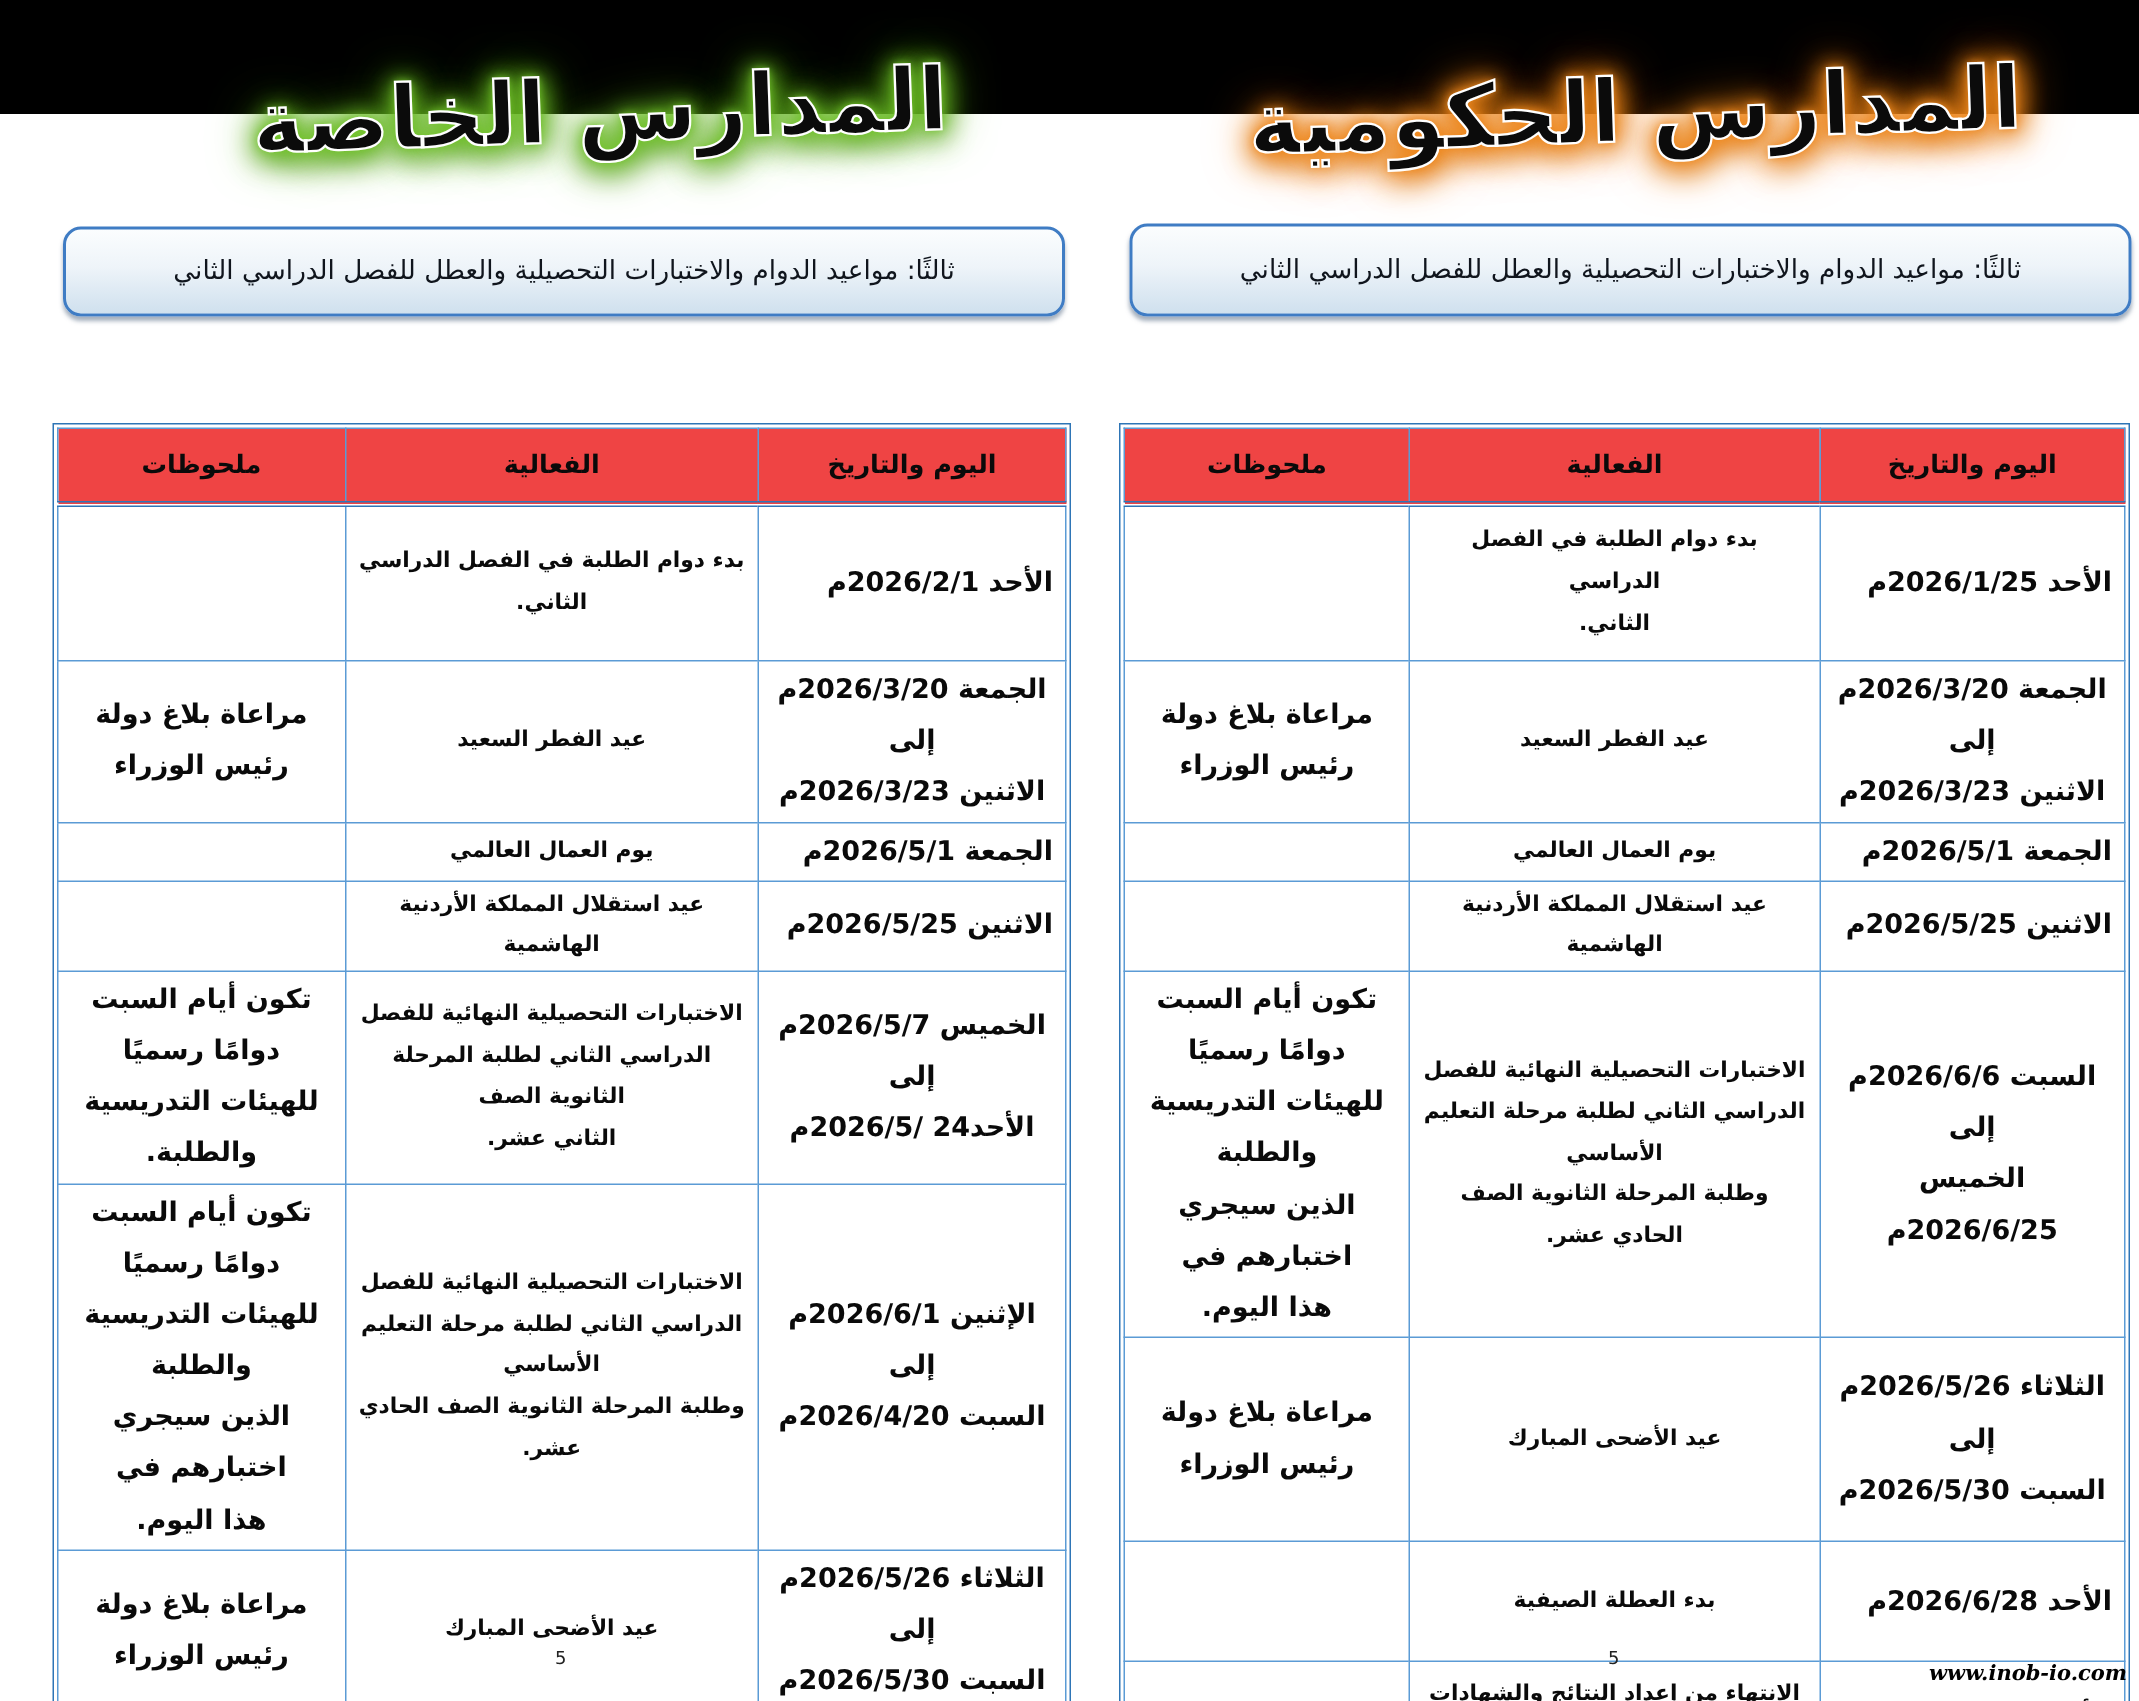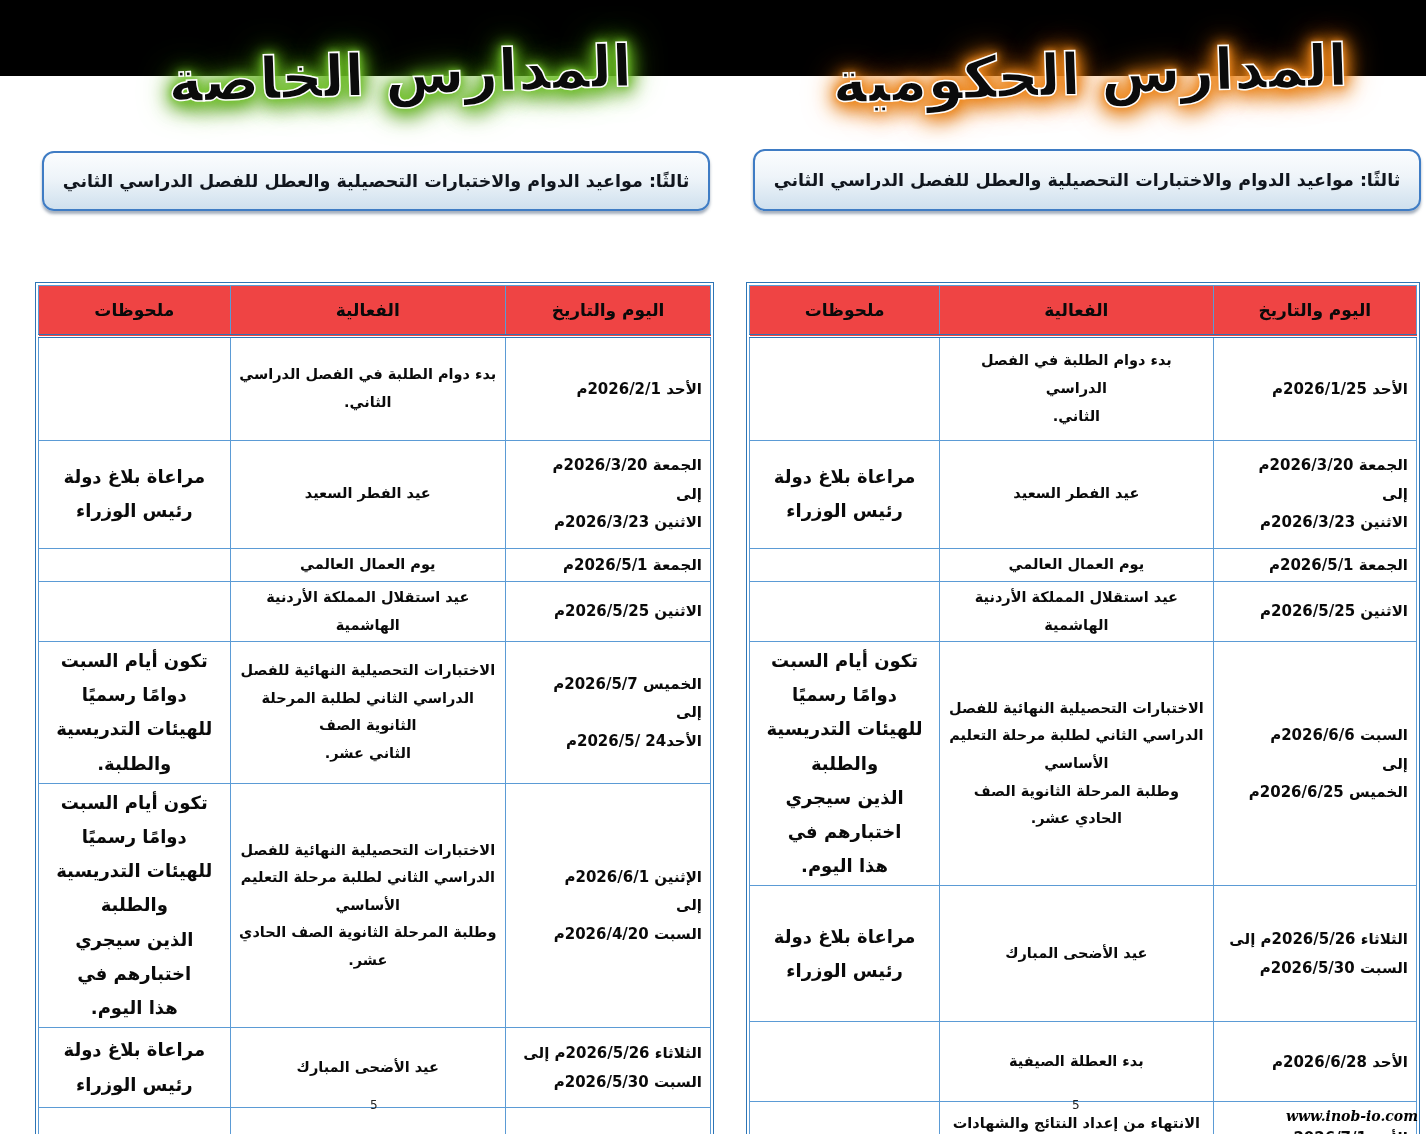--- a/index.html
+++ b/index.html
@@ -10,37 +10,37 @@
              direction:rtl;font-weight:bold;font-size:58px;color:#0b0b0b;letter-spacing:1px;
              -webkit-text-stroke:1.5px #ffffff;transform:rotate(-2deg);white-space:nowrap;}
   .cal-title.gov{left:770px;width:640px;
       text-shadow:0 0 6px #ef8a20,0 0 14px #ef8a20,0 0 22px #e97f12,0 0 34px #e97f12,0 6px 20px #d97613;}
   .cal-title.priv{left:120px;width:560px;
       text-shadow:0 0 6px #74c52c,0 0 14px #74c52c,0 0 22px #5fae1e,0 0 34px #5fae1e,0 6px 20px #4f9418;}
   .banner{position:absolute;box-sizing:border-box;border:2px solid #3f7cc4;border-radius:12px;
           background:linear-gradient(#fbfdfe 0%,#eef4f9 45%,#cfe0ee 100%);
           box-shadow:0 3px 3px rgba(90,110,135,.55);
           display:flex;align-items:center;justify-content:center;direction:rtl;
-          font-weight:bold;font-size:17.5px;color:#10151d;}
+          font-weight:normal;font-size:17.5px;color:#10151d;}
   .banner.gov{left:753px;top:149px;width:668px;height:62px;}
   .banner.priv{left:42px;top:151px;width:668px;height:60px;}
   .twrap{position:absolute;box-sizing:border-box;border:1px solid #2e75b6;padding:2px;background:#fff;}
   .twrap.gov{left:746px;top:282px;width:674px;}
   .twrap.priv{left:35px;top:282px;width:679px;}
   table.sched{width:100%;border-collapse:collapse;direction:rtl;table-layout:fixed;
               border:1.5px solid #2e75b6;}
   table.sched col.c-date{width:30.5%;}
   table.sched col.c-act{width:41%;}
   table.sched col.c-notes{width:28.5%;}
   table.sched th{background:#ef4444;border:1px solid #5b9bd5;border-bottom:4px double #2e75b6;
                  height:46px;font-size:17px;font-weight:bold;color:#0a0a0a;}
   table.sched td{border:1px solid #5b9bd5;vertical-align:middle;font-weight:bold;color:#0a0a0a;
                  white-space:pre-line;line-height:1.9;padding:2px 8px;box-sizing:border-box;}
-  td.date{text-align:right;font-size:15px;}
-  td.date.ml{text-align:right;}
+  td.date{text-align:right;font-size:18px;}
+  td.date.ml{text-align:center;}
   td.act{text-align:center;font-size:14.5px;}
   td.notes{text-align:center;font-size:18px;}
   tbody tr:nth-child(1){height:104px;}
   tbody tr:nth-child(2){height:108px;}
   tbody tr:nth-child(3){height:31px;}
   tbody tr:nth-child(4){height:31px;}
   tbody tr:nth-child(5){height:112px;}
   tbody tr:nth-child(6){height:136px;}
   tbody tr:nth-child(7){height:80px;}
   tbody tr:nth-child(8){height:72px;}

